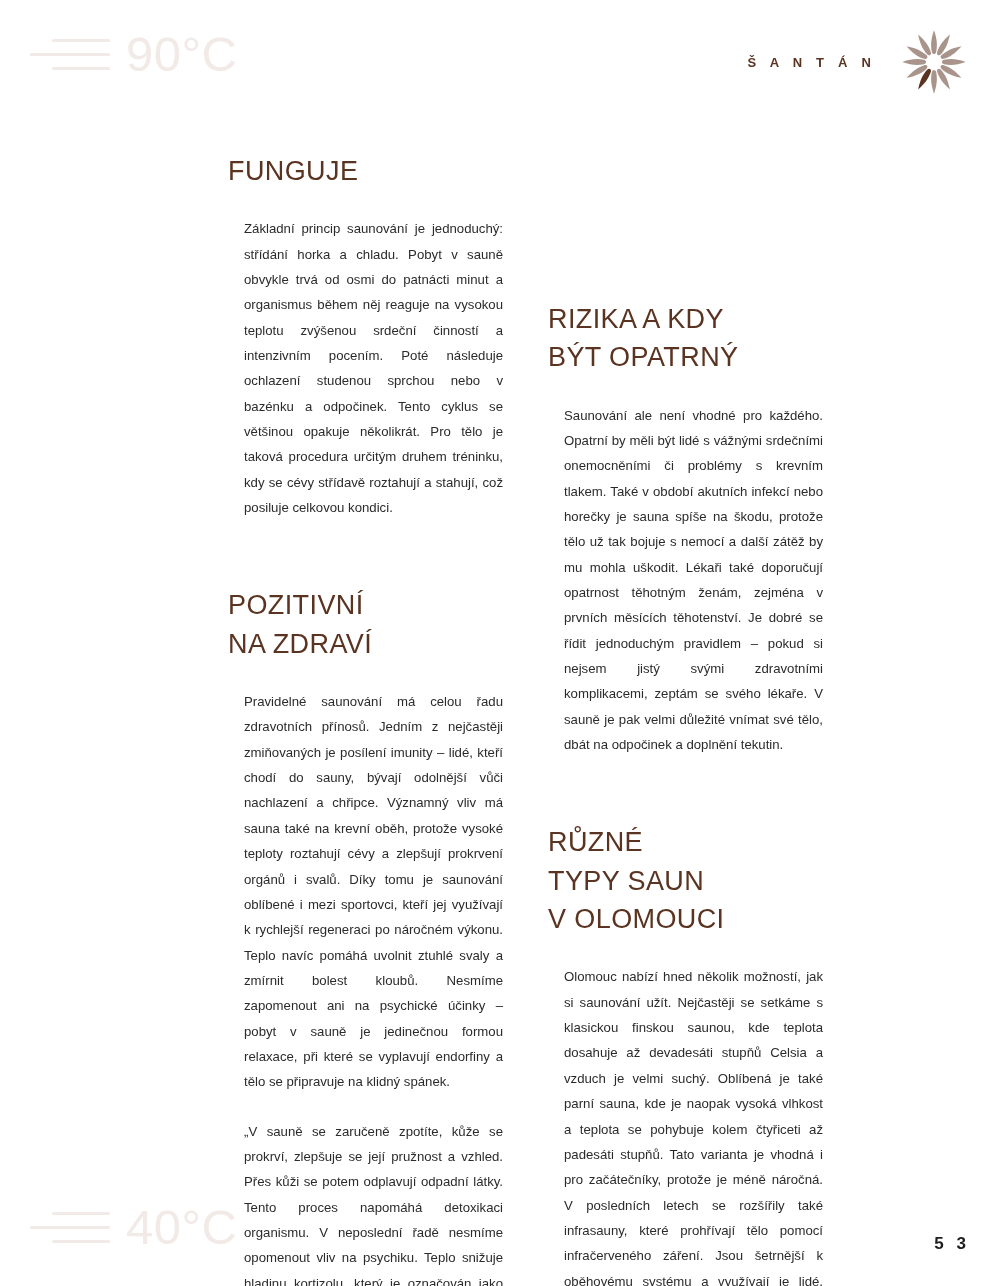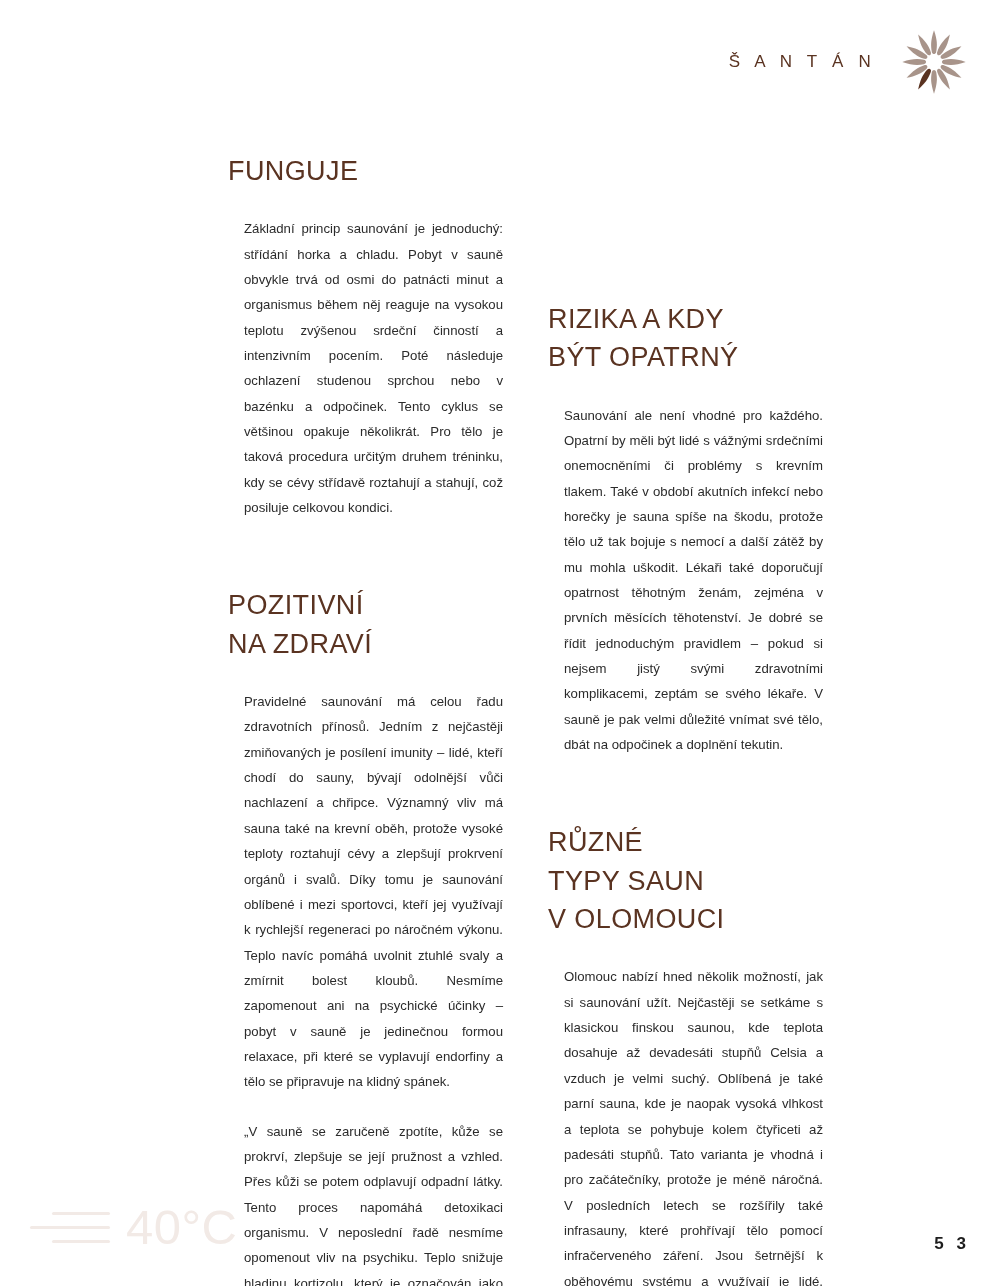--- a/index.html
+++ b/index.html
@@ -59,22 +59,22 @@
   
   .brand {
     position: absolute;
     right: 30px;
     top: 26px;
     display: flex;
     align-items: center;
     gap: 22px;
   }
   .brand-word {
-    font-size: 17px;
-    font-weight: 400;
+    font-size: 13px;
+    font-weight: 700;
     letter-spacing: 5.2px;
     color: #5a3321;
     white-space: nowrap;
   }
   .brand-mark { width: 72px; height: 72px; display: block; }
 
   
   .content {
     position: absolute;
     left: 228px;
@@ -119,20 +119,28 @@
     font-weight: 700;
     letter-spacing: 4px;
     color: #1d1d1d;
   }
 </style>
 </head>
 <body>
 
 <div class="page">
 
+  <div class="temp-mark temp-top">
+    <span class="lines">
+      <i class="l-short"></i>
+        <i class="l-long"></i>
+        <i class="l-short"></i>
+    </span>
+    <span class="value">90°C</span>
+  </div>
 
   <div class="brand">
     <span class="brand-word">Š A N T Á N</span>
     <svg class="brand-mark" viewBox="0 0 100 100">
       <g>
         <g transform="rotate(0 50 50)">
             <path d="M50 6 C54 18 55 26 53 36 C52 40 48 40 47 36 C45 26 46 18 50 6 Z" fill="#a8948a"></path>
           </g>
         <g transform="rotate(30 50 50)">
             <path d="M50 6 C54 18 55 26 53 36 C52 40 48 40 47 36 C45 26 46 18 50 6 Z" fill="#a8948a"></path>

